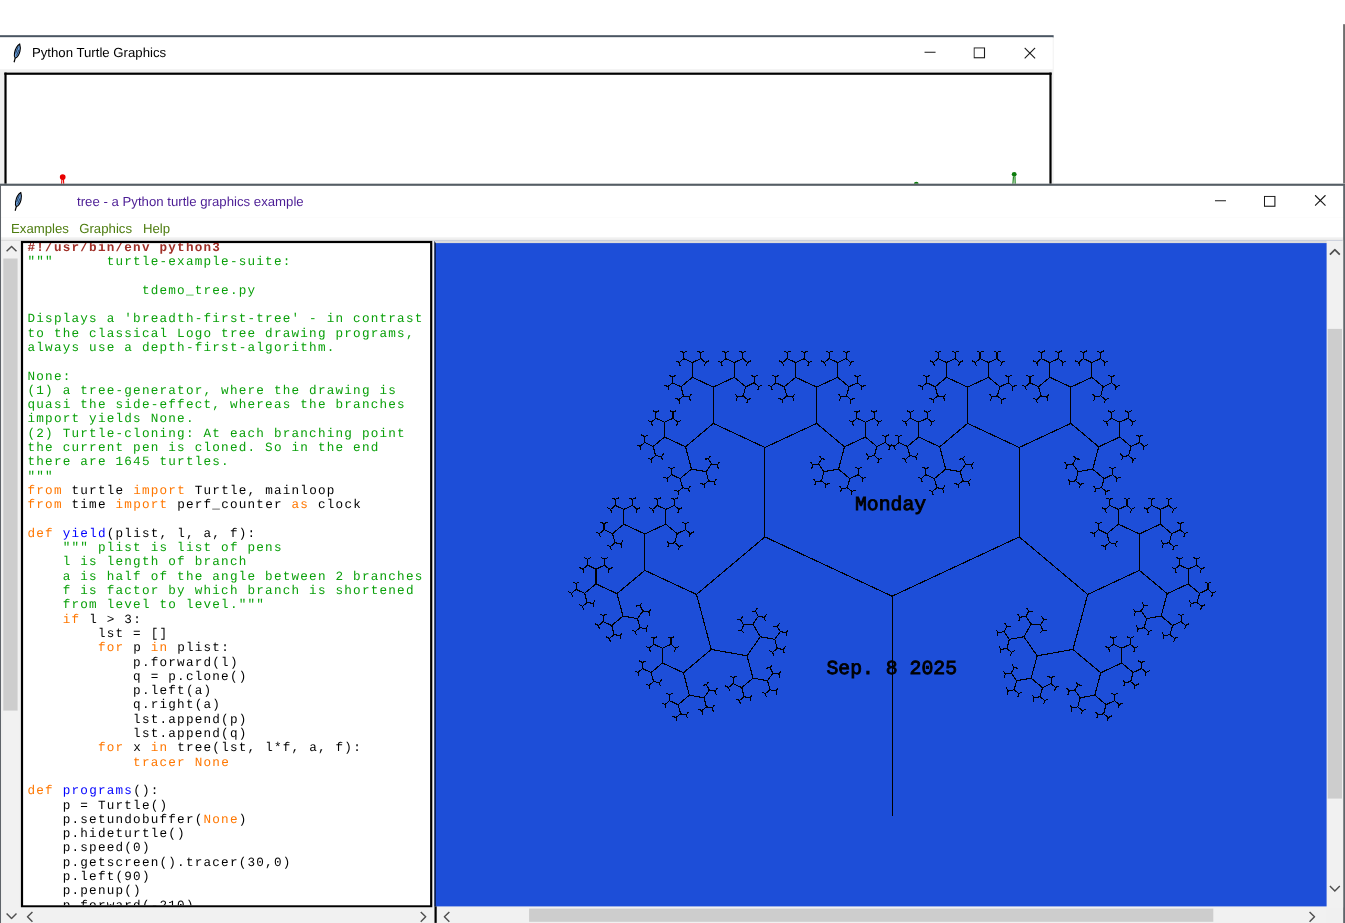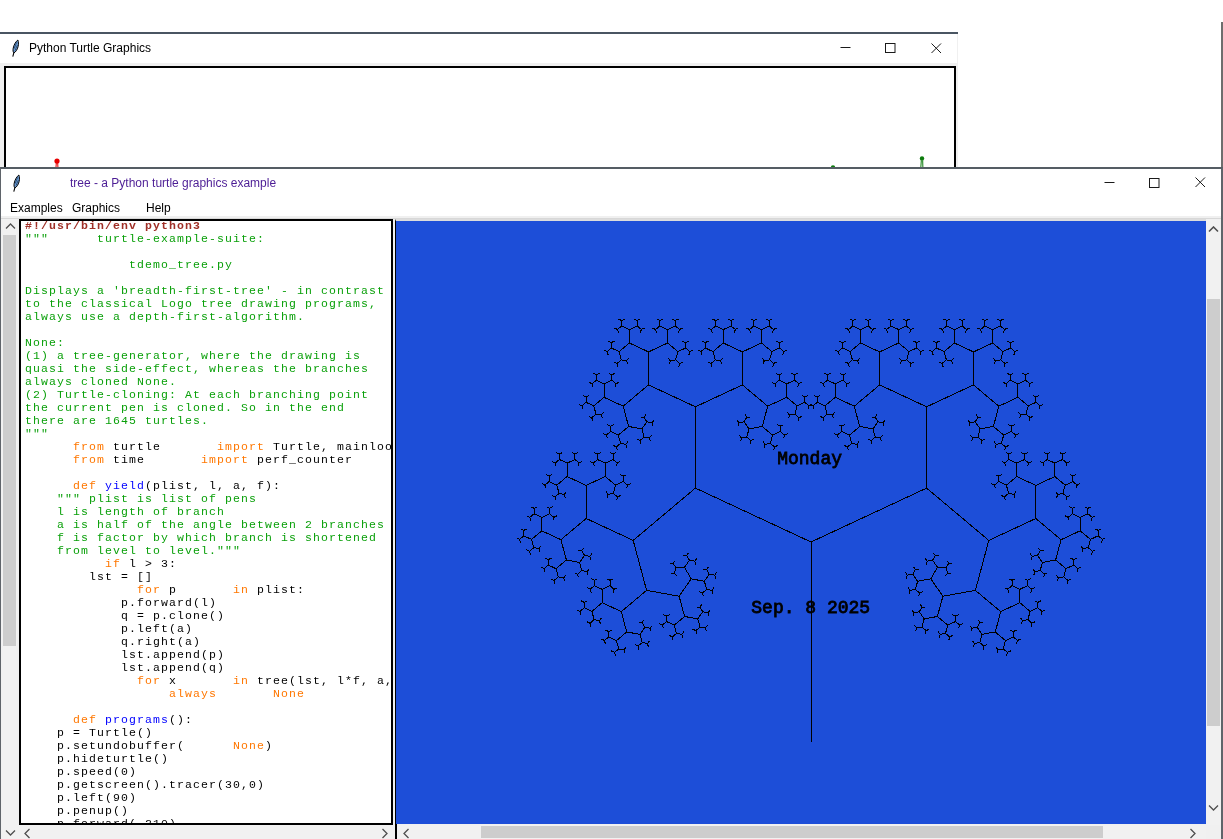--- a/index.html
+++ b/index.html
@@ -10,29 +10,29 @@
 #backwin { position:absolute; left:0; top:0; width:958px; height:167px; background:#f0f0f0;margin-top:32px; }
 #backtop { position:absolute; left:0; top:0; width:958px; height:2px; background:#4a5562; }
 #backtitle { position:absolute; left:0; top:2px; width:957px; height:29px; background:#ffffff; }
 #backtitle .ttext { position:absolute; left:29px; top:7px; font-size:12px; color:#000; }
 #backcanvas { position:absolute; left:4px; top:34px; width:951.5px; height:133px; background:#fff; border:2px solid #000; border-bottom:none; }
 #deskright { position:absolute; left:958px; top:0; width:265px; height:167px; background:#ffffff; }
 
 #frontwin { position:absolute; left:0; top:167px; width:1223px; height:672px; background:#f0f0f0; border-top:2px solid #555d64; border-left:1px solid #5f646a; border-right:2px solid #5f646a; }
 #fronttitle { position:absolute; left:0; top:0; width:1220px; height:29px; background:#ffffff; }
 #fronttitle .ttext { position:absolute; left:27px; top:7px; font-size:12px; color:#4c1d95;margin-left:42px; }
-#menubar { position:absolute; left:0; top:29px; width:1220px; height:18px; background:#ffffff; font-size:12px; color:#000000; }
+#menubar { position:absolute; left:0; top:29px; width:1220px; height:18px; background:#ffffff; font-size:12px; color:#4d7c0f; }
 #menubar span { position:absolute; top:3px; }
 #menustrip { position:absolute; left:0; top:47px; width:1220px; height:3px; background:#f0f0f0; border-bottom:1px solid #d8d8d8; }
 #content { position:absolute; left:0; top:50px; width:1220px; height:620px; background:#f0f0f0; }
 
 #textframe { position:absolute; left:18px; top:0; width:374px; height:606px; background:#ffffff; border:2px solid #000; overflow:hidden; }
 #code { position:absolute; left:4px; top:-2px; font-family:"Liberation Mono", monospace; font-size:11.5px; letter-spacing:1.099px; line-height:13px; white-space:pre; color:#000; }
 #code .c { color:#a03028;font-weight:bold; }
-#code .k { color:#ff7700;margin-left:48px; }
+#code .k { color:#ff7700; }
 #code .s { color:#0aa00a; }
 #code .d { color:#0000ff; }
 
 #rcanvas { position:absolute; left:394px; top:0; width:825px; height:605px; background:#1d4ed8; border-left:1.5px solid #000; border-top:2px solid #dcdcdc; overflow:hidden; }
 #treesvg { position:absolute; left:-396px; top:-221px; }
 .turtletext { font-family:"Liberation Mono", monospace; font-weight:normal; font-size:18px; fill:#000; stroke:#000; stroke-width:0.8; }
 
 .sb { position:absolute; background:#f1f1f1; }
 .thumb { position:absolute; background:#cdcdcd; }
 svg.arr { position:absolute; }
@@ -113,21 +113,21 @@
       <svg class="abs" style="left:1148px; top:8.5px;" width="12" height="12" viewBox="0 0 12 12">
         <rect x="0.5" y="0.5" width="9.5" height="9" stroke="#1a1a1a" stroke-width="1" fill="none"></rect>
       </svg>
       <svg class="abs" style="left:1194px; top:8px;" width="12" height="12" viewBox="0 0 12 12">
         <path d="M0.5 0.5 L10 10 M10 0.5 L0.5 10" stroke="#1a1a1a" stroke-width="1" fill="none"></path>
       </svg>
   </div>
   <div id="menubar">
       <span style="left:9px;">Examples</span>
       <span style="left:71px;">Graphics</span>
-      <span style="left:145px;">Help</span>
+      <span style="left:129px;">Help</span>
     </div>
   <div id="menustrip"></div>
   <div id="content">
     <div class="sb" style="left:1px; top:0; width:15px; height:620px;"></div>
       <div class="thumb" style="left:2px; top:16px; width:13px; height:411px;"></div>
       <svg class="arr" style="left:4px; top:4px;" width="11" height="7" viewBox="0 0 11 7">
         <path d="M1 5.5 L5.5 1 L10 5.5" stroke="#4f4f4f" stroke-width="1.3" fill="none"></path>
       </svg>
       <svg class="arr" style="left:4px; top:610px;" width="11" height="7" viewBox="0 0 11 7">
         <path d="M1 1.5 L5.5 6 L10 1.5" stroke="#4f4f4f" stroke-width="1.3" fill="none"></path>
@@ -138,21 +138,21 @@
 
 <span class="s">             tdemo_tree.py</span>
 
 <span class="s">Displays a 'breadth-first-tree' - in contrast</span>
 <span class="s">to the classical Logo tree drawing programs,</span>
 <span class="s">always use a depth-first-algorithm.</span>
 
 <span class="s">None:</span>
 <span class="s">(1) a tree-generator, where the drawing is</span>
 <span class="s">quasi the side-effect, whereas the branches</span>
-<span class="s">always cloned None.</span>
+<span class="s">import yields None.</span>
 <span class="s">(2) Turtle-cloning: At each branching point</span>
 <span class="s">the current pen is cloned. So in the end</span>
 <span class="s">there are 1645 turtles.</span>
 <span class="s">"""</span>
 <span class="k">from</span> turtle <span class="k">import</span> Turtle, mainloop
 <span class="k">from</span> time <span class="k">import</span> perf_counter <span class="k">as</span> clock
 
 <span class="k">def</span> <span class="d">yield</span>(plist, l, a, f):
 <span class="s">    """ plist is list of pens</span>
 <span class="s">    l is length of branch</span>
@@ -162,21 +162,21 @@
     <span class="k">if</span> l &gt; 3:
         lst = []
         <span class="k">for</span> p <span class="k">in</span> plist:
             p.forward(l)
             q = p.clone()
             p.left(a)
             q.right(a)
             lst.append(p)
             lst.append(q)
         <span class="k">for</span> x <span class="k">in</span> tree(lst, l*f, a, f):
-            <span class="k">always</span> <span class="k">None</span>
+            <span class="k">tracer</span> <span class="k">None</span>
 
 <span class="k">def</span> <span class="d">programs</span>():
     p = Turtle()
     p.setundobuffer(<span class="k">None</span>)
     p.hideturtle()
     p.speed(0)
     p.getscreen().tracer(30,0)
     p.left(90)
     p.penup()
     p.forward(-210)

